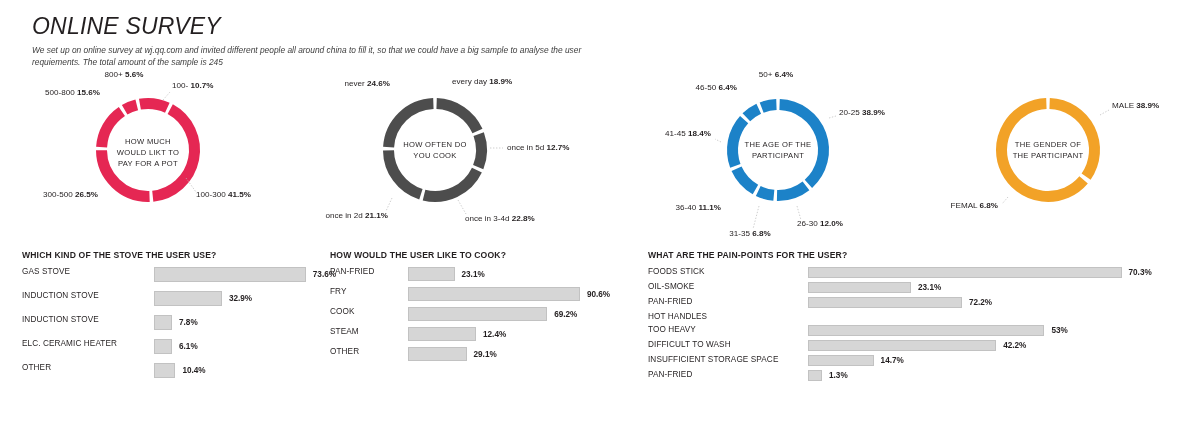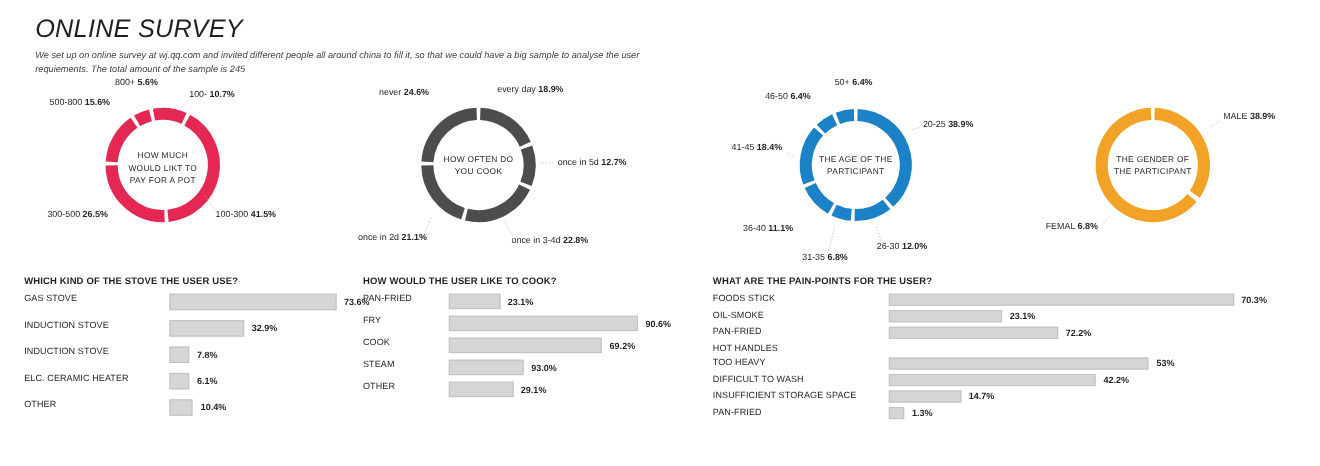--- a/index.html
+++ b/index.html
@@ -257,21 +257,21 @@
         <div class="bar-label">COOK</div>
         <div class="bar-track">
           <div class="bar-fill" style="width: 139.2px;"></div>
           <div class="bar-value">69.2%</div>
         </div>
       </div>
       <div class="bar-row">
         <div class="bar-label">STEAM</div>
         <div class="bar-track">
           <div class="bar-fill" style="width: 68px;"></div>
-          <div class="bar-value">93.0%</div>
+          <div class="bar-value">12.4%</div>
         </div>
       </div>
       <div class="bar-row">
         <div class="bar-label">OTHER</div>
         <div class="bar-track">
           <div class="bar-fill" style="width: 58.5px;"></div>
           <div class="bar-value">29.1%</div>
         </div>
       </div>
     </div>

